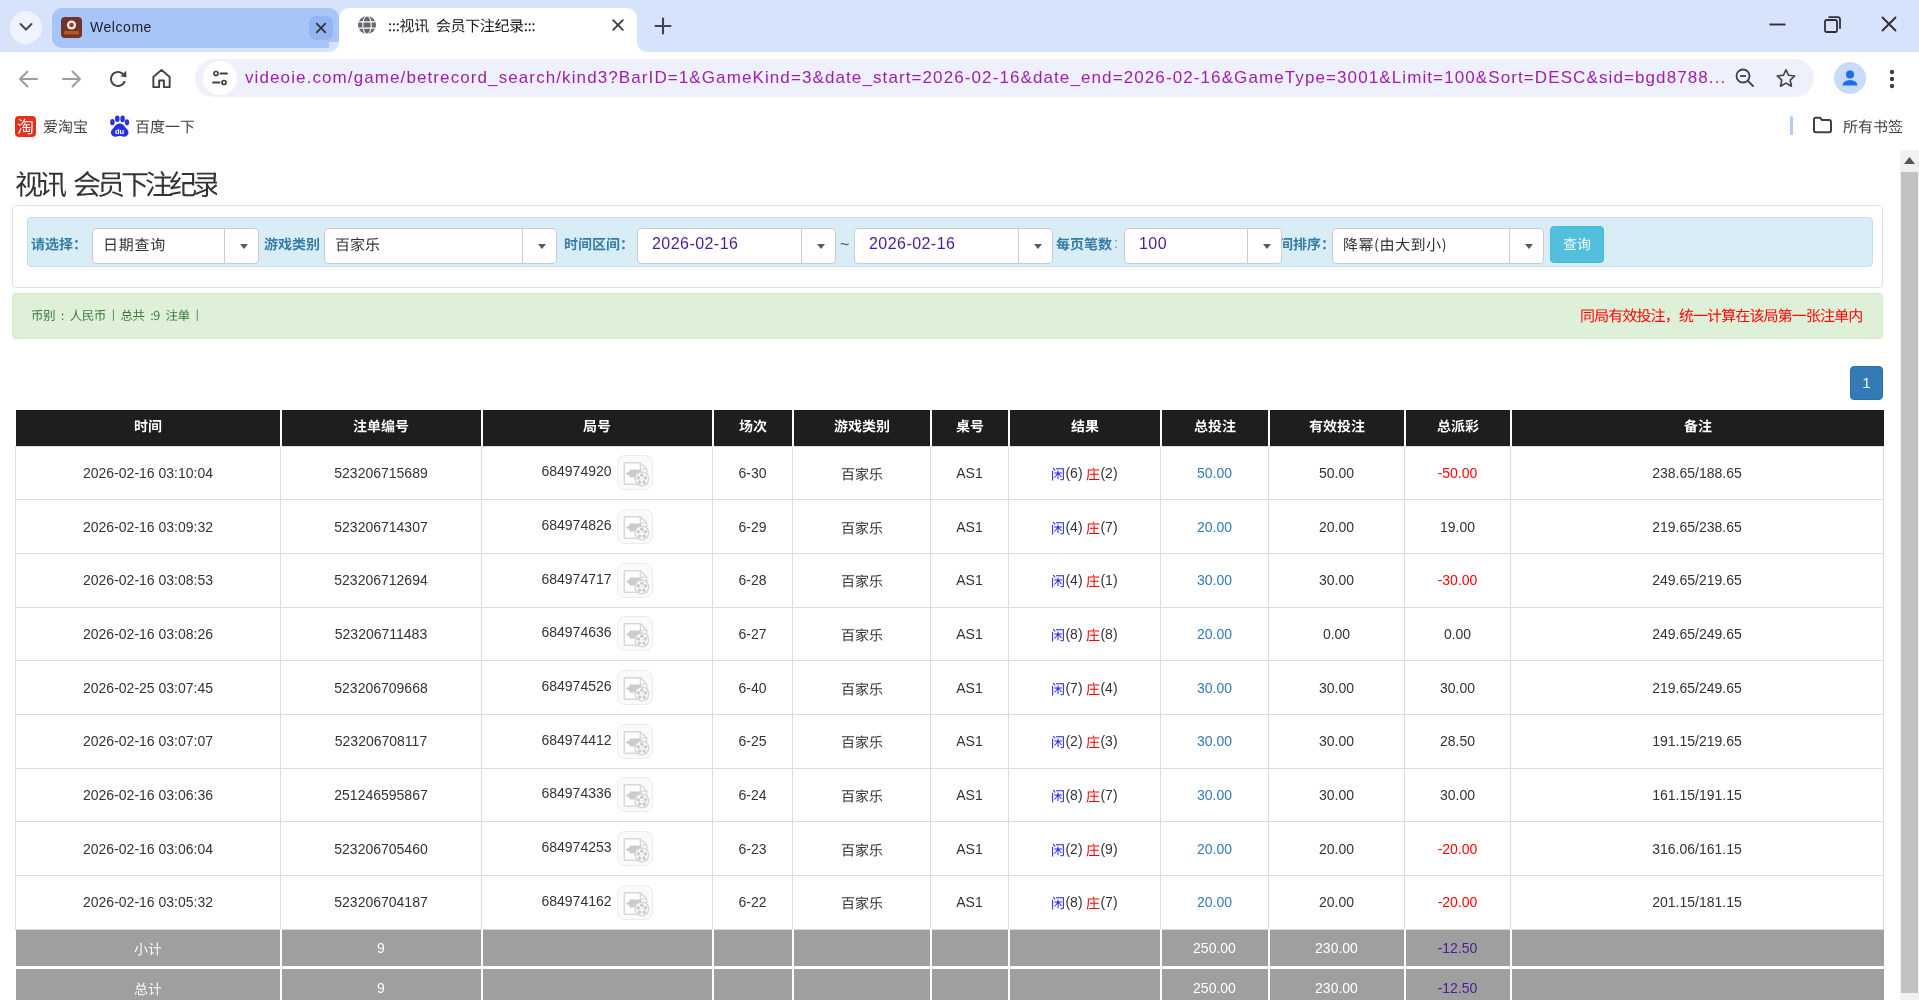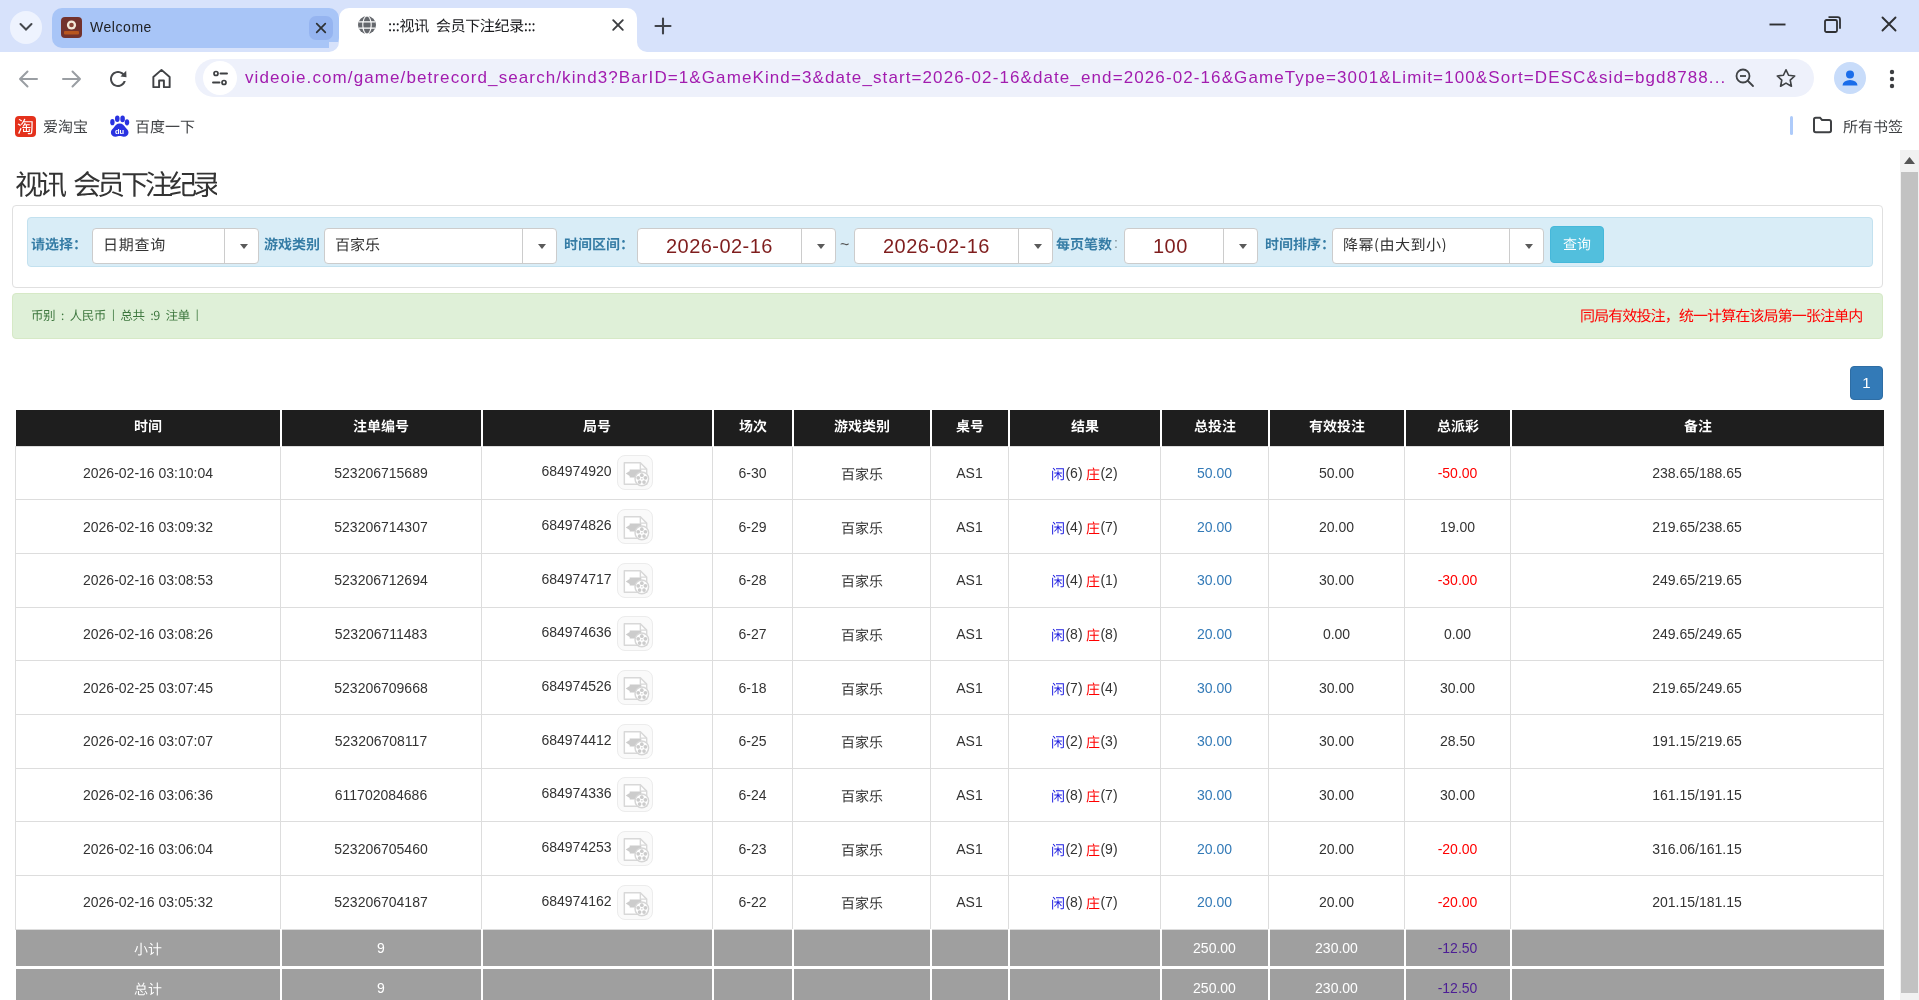--- a/index.html
+++ b/index.html
@@ -2,21 +2,21 @@
 <html><head><meta charset="utf-8"><style>
 *{margin:0;padding:0;box-sizing:border-box}
 html,body{width:1919px;height:1000px;overflow:hidden;background:#fff;
  font-family:"Liberation Sans",sans-serif;}
 .abs{position:absolute}
 #tabstrip{position:absolute;left:0;top:0;width:1919px;height:52px;background:#d7e2fb}
 #toolbar{position:absolute;left:0;top:52px;width:1919px;height:53px;background:#fff}
 #bookmarks{position:absolute;left:0;top:105px;width:1919px;height:45px;background:#fff}
 .sel{position:absolute;height:36px;background:#fff;border:1px solid #ccc;border-radius:4px}
 .sel .txt{position:absolute;left:10px;top:8px}
-.sel .dtx{position:absolute;left:28px;top:5.5px;font-size:20px;color:#7f1d1d;letter-spacing:0.45px}
+.sel .dtx{position:absolute;left:14px;top:5.5px;font-size:16px;color:#4c1d95;letter-spacing:0.45px}
 .sel .dv{position:absolute;right:33px;top:0;width:1px;height:34px;background:#ccc}
 .sel .car{position:absolute;right:10px;top:15px;width:0;height:0;
  border-left:4.5px solid transparent;border-right:4.5px solid transparent;border-top:5.5px solid #5a5a5a}
 table{border-collapse:collapse;table-layout:fixed}
 th{background:#1e1e1e;height:36px;padding:0;text-align:center;vertical-align:middle;border-right:2px solid #fff}
 th:last-child{border-right:none}
 td{height:53.7px;text-align:center;vertical-align:middle;border:1px solid #ddd;
  font-size:14px;color:#333;padding:0}
 tr.g td{background:#9f9f9f;height:37px;border:none;border-right:2px solid #fff;color:#fff}
 tr.g td:last-child{border-right:none}
@@ -353,21 +353,21 @@
 <div class="sel" style="left:637px;top:228px;width:199px">
     <div class="dtx">2026-02-16</div>
     <div class="dv"></div>
     <div class="car"></div>
   </div>
 <div class="sel" style="left:854px;top:228px;width:199px">
     <div class="dtx">2026-02-16</div>
     <div class="dv"></div>
     <div class="car"></div>
   </div>
-<div class="sel" style="left:1124px;top:228px;width:134px">
+<div class="sel" style="left:1124px;top:228px;width:158px">
     <div class="dtx">100</div>
     <div class="dv"></div>
     <div class="car"></div>
   </div>
 <div class="sel" style="left:1332px;top:228px;width:212px">
     <div class="txt"><svg width="104.1" height="15" viewBox="0 0 104.1 15">
         <g transform="translate(0,13.20) scale(0.015000,-0.015000)" fill="#333">
           <use href="#r964d"></use>
           <use href="#r5e42" x="1033"></use>
           <use href="#r28" x="2067"></use>
@@ -683,21 +683,21 @@
 <path d="M23 6.5 V13 H29.5" fill="none" stroke="#d8d8d8" stroke-width="1.5" stroke-linejoin="round"></path>
 <path d="M12 13.5 H24 V21.5 H12 Z M12 15 L8 17.5 L12 20 Z" fill="#cccccc"></path>
 <circle cx="24.5" cy="23" r="7" fill="#fff" stroke="#d6d6d6" stroke-width="1.5"></circle>
 <circle cx="24.5" cy="19.2" r="1.9" fill="#cccccc"></circle>
 <circle cx="28.2" cy="21.9" r="1.9" fill="#cccccc"></circle>
 <circle cx="26.8" cy="26.3" r="1.9" fill="#cccccc"></circle>
 <circle cx="22.2" cy="26.3" r="1.9" fill="#cccccc"></circle>
 <circle cx="20.8" cy="21.9" r="1.9" fill="#cccccc"></circle>
 <ellipse cx="24.5" cy="23" rx="1.1" ry="0.7" fill="#cccccc"></ellipse>
 </svg></span></td>
-        <td>6-18</td>
+        <td>6-40</td>
 <td><svg style="vertical-align:-3px" width="42.0" height="14" viewBox="0 0 42.0 14">
             <g transform="translate(0,12.32) scale(0.014000,-0.014000)" fill="#333">
               <use href="#r767e"></use>
               <use href="#r5bb6" x="1000"></use>
               <use href="#r4e50" x="2000"></use>
             </g>
           </svg></td>
         <td>AS1</td>
 <td><svg style="vertical-align:-3px" width="14.0" height="14" viewBox="0 0 14.0 14">
             <g transform="translate(0,12.32) scale(0.014000,-0.014000)" fill="#1f1fe0">
@@ -746,21 +746,21 @@
               <use href="#r5e84"></use>
             </g>
           </svg>(3)</td>
 <td class="blue">30.00</td>
         <td>30.00</td>
         <td class="">28.50</td>
         <td>191.15/219.65</td>
       </tr>
       <tr>
         <td>2026-02-16 03:06:36</td>
-        <td>611702084686</td>
+        <td>251246595867</td>
         <td>684974336<span class="vbtn"><svg style="position:absolute;left:0;top:0" width="35" height="35" viewBox="0 0 36 35">
 <path d="M6.5 6.5 H23 L29.5 13 V28.5 H6.5 Z" fill="#fff" stroke="#d8d8d8" stroke-width="1.5" stroke-linejoin="round"></path>
 <path d="M23 6.5 V13 H29.5" fill="none" stroke="#d8d8d8" stroke-width="1.5" stroke-linejoin="round"></path>
 <path d="M12 13.5 H24 V21.5 H12 Z M12 15 L8 17.5 L12 20 Z" fill="#cccccc"></path>
 <circle cx="24.5" cy="23" r="7" fill="#fff" stroke="#d6d6d6" stroke-width="1.5"></circle>
 <circle cx="24.5" cy="19.2" r="1.9" fill="#cccccc"></circle>
 <circle cx="28.2" cy="21.9" r="1.9" fill="#cccccc"></circle>
 <circle cx="26.8" cy="26.3" r="1.9" fill="#cccccc"></circle>
 <circle cx="22.2" cy="26.3" r="1.9" fill="#cccccc"></circle>
 <circle cx="20.8" cy="21.9" r="1.9" fill="#cccccc"></circle>

